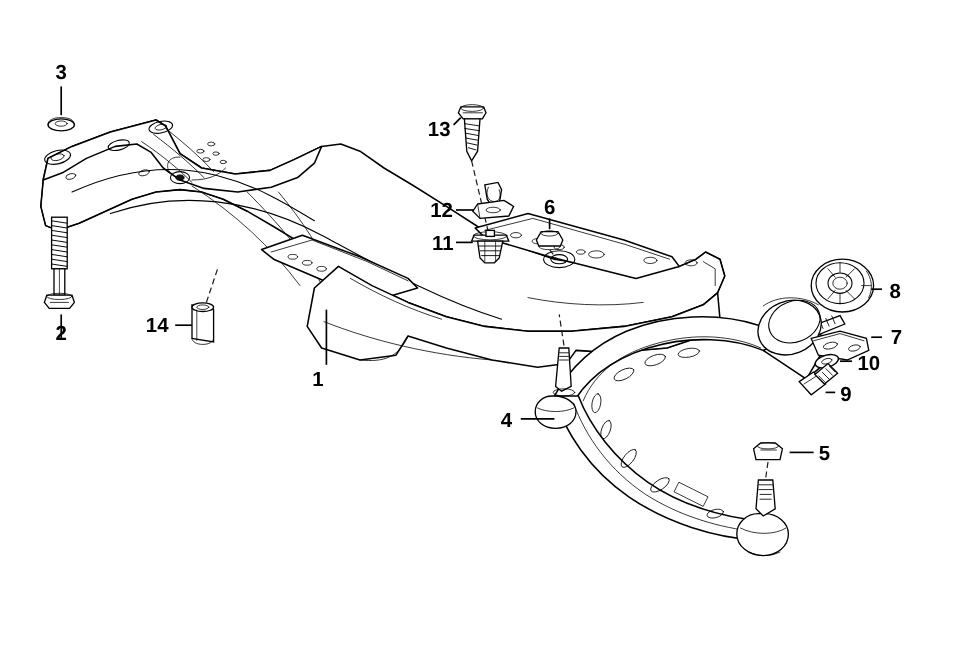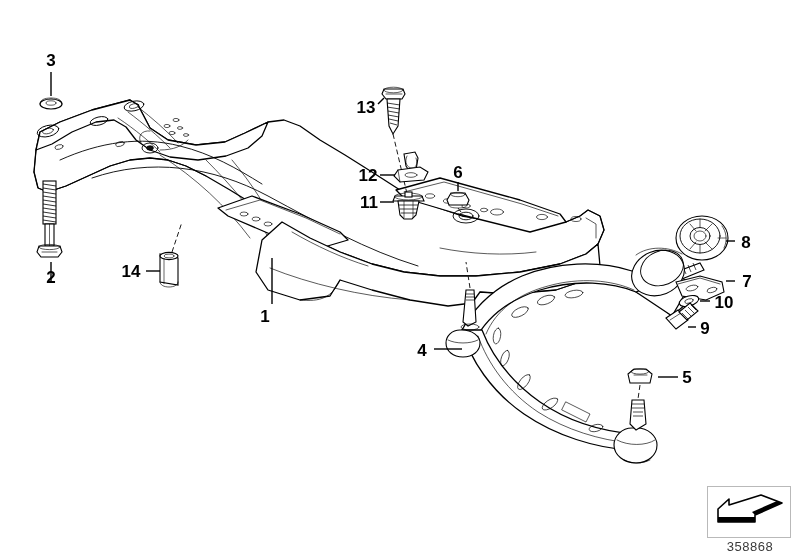--- a/index.html
+++ b/index.html
@@ -456,24 +456,14 @@
         <line x1="691" y1="305" x2="696" y2="310"></line>
       </g>
     </g>
     <g>
       <path class="lead" d="M688,327 L696,327"></path>
       <text class="callout-num" x="705" y="334" text-anchor="middle">9</text>
     </g>
 
   </svg>
 
-  <div class="id-box">
-    <div class="id-frame">
-      <svg class="arrow-svg" width="70" height="40" viewBox="0 0 70 40">
-        <path d="M3,16 L14,6 L14,12 L46,2 L67,10 L40,22 L40,29 L3,29 Z" fill="#ffffff" stroke="#000000" stroke-width="1.6" stroke-linejoin="round"></path>
-        <path d="M3,24 L40,24 L40,29 L3,29 Z" fill="#000000"></path>
-        <path d="M40,22 L67,10 L62,8 L37,19 Z" fill="#000000"></path>
-      </svg>
-    </div>
-    <div class="id-label">358868</div>
-  </div>
 
 </div>
 
 </body></html>

